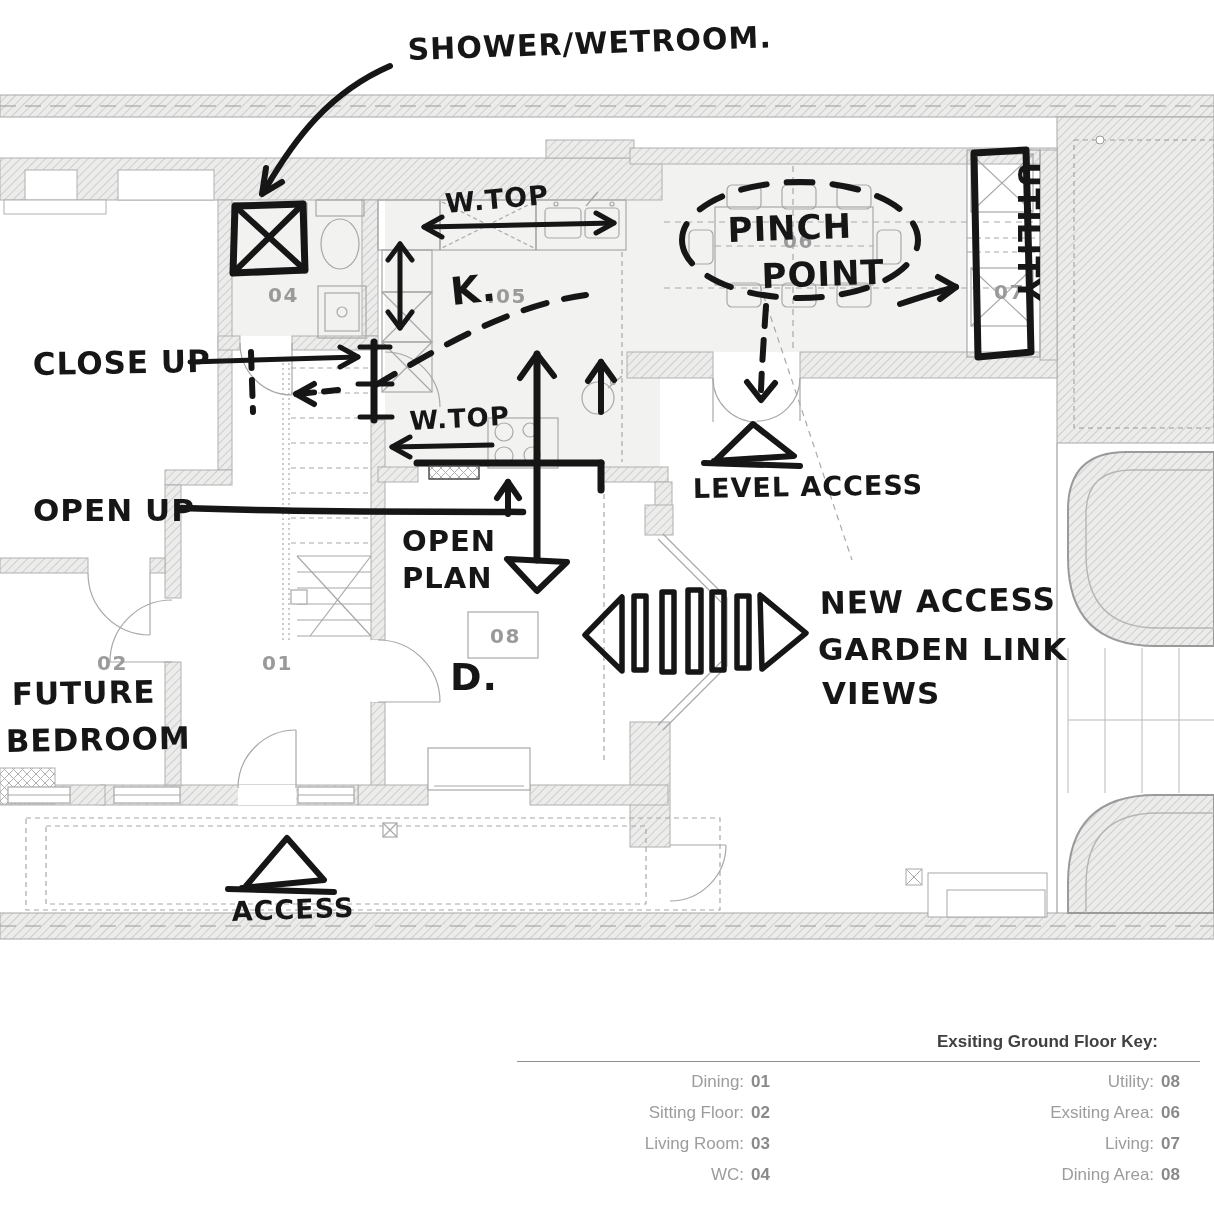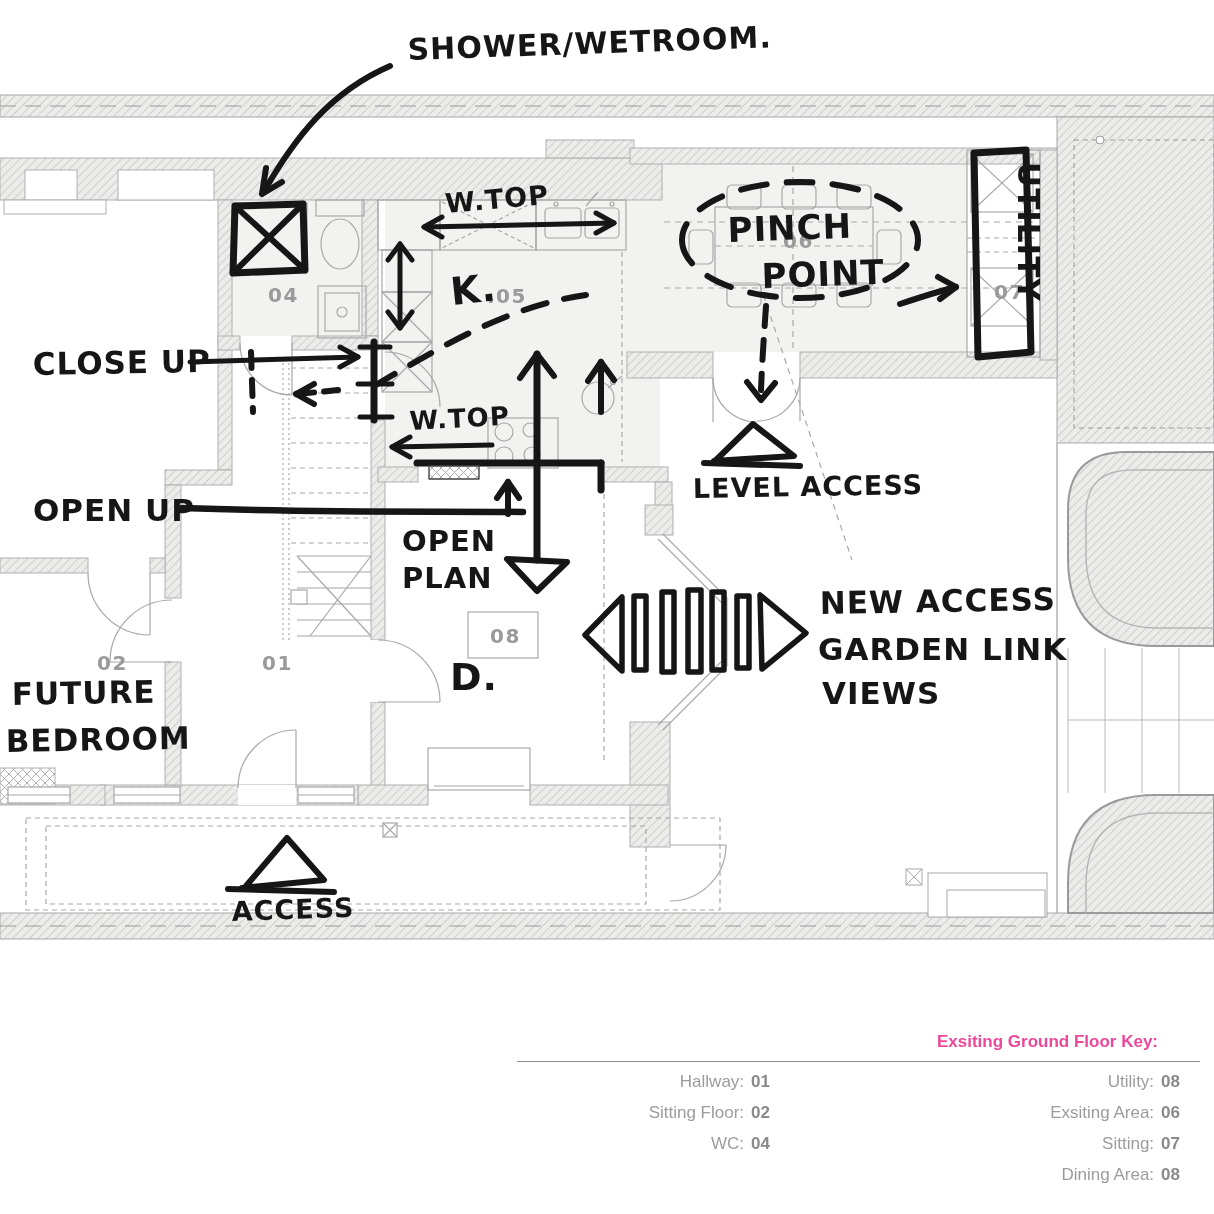--- a/index.html
+++ b/index.html
@@ -3,21 +3,21 @@
 <meta charset="utf-8">
 <style>
   html,body{margin:0;padding:0;background:#fff;}
   .stage{position:relative;width:1214px;height:1214px;background:#ffffff;overflow:hidden;
          font-family:"Liberation Sans",sans-serif;}
   svg text{font-family:"DejaVu Sans",sans-serif;}
   .ink-t{font-weight:bold;fill:#161616;letter-spacing:1px;}
   .lbl{fill:#9a9a9a;font-weight:bold;letter-spacing:1.5px;font-size:20px;}
   .plan-line{stroke:#a8a8a8;stroke-width:1.2;fill:none;}
   .legend{position:absolute;left:517px;top:1032px;width:683px;color:#9c9c9c;font-size:17px;}
-  .legend-title{text-align:right;font-weight:bold;color:#ec4899;padding-right:42px;padding-bottom:9px;}
+  .legend-title{text-align:right;font-weight:bold;color:#404040;padding-right:42px;padding-bottom:9px;}
   .legend-rule{border-top:1.6px solid #8f8f8f;}
   .legend-cols{display:grid;grid-template-columns:253px 410px;padding-top:4px;}
   .legend-col{display:flex;flex-direction:column;}
   .legend-row{text-align:right;line-height:31px;}
   .legend-num{font-weight:bold;color:#8a8a8a;margin-left:7px;}
 </style>
 </head>
 <body>
 
 <div class="stage">
@@ -350,25 +350,26 @@
     </g>
   </g>
 </svg>
 
 
 <div class="legend">
   <div class="legend-title">Exsiting Ground Floor Key:</div>
   <div class="legend-rule"></div>
   <div class="legend-cols">
     <div class="legend-col">
-      <div class="legend-row"><span>Hallway:</span><span class="legend-num">01</span></div>
+      <div class="legend-row"><span>Dining:</span><span class="legend-num">01</span></div>
       <div class="legend-row"><span>Sitting Floor:</span><span class="legend-num">02</span></div>
+      <div class="legend-row"><span>Living Room:</span><span class="legend-num">03</span></div>
       <div class="legend-row"><span>WC:</span><span class="legend-num">04</span></div>
     </div>
     <div class="legend-col">
       <div class="legend-row"><span>Utility:</span><span class="legend-num">08</span></div>
       <div class="legend-row"><span>Exsiting Area:</span><span class="legend-num">06</span></div>
-      <div class="legend-row"><span>Sitting:</span><span class="legend-num">07</span></div>
+      <div class="legend-row"><span>Living:</span><span class="legend-num">07</span></div>
       <div class="legend-row"><span>Dining Area:</span><span class="legend-num">08</span></div>
     </div>
   </div>
 </div>
 </div>
 
 </body></html>

